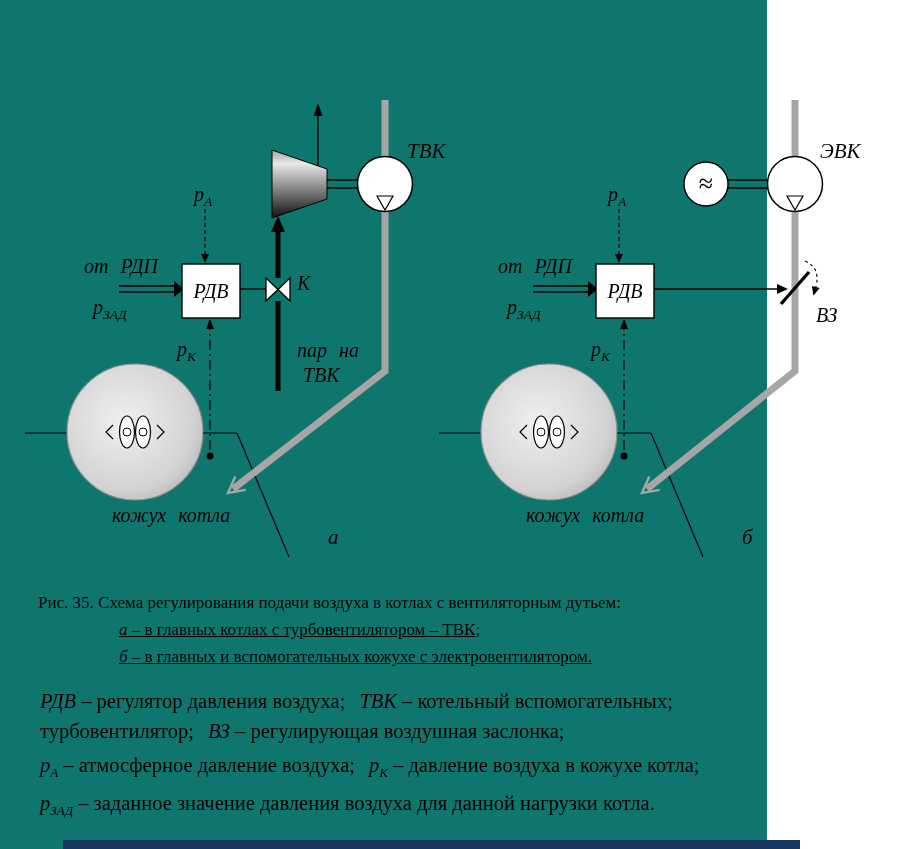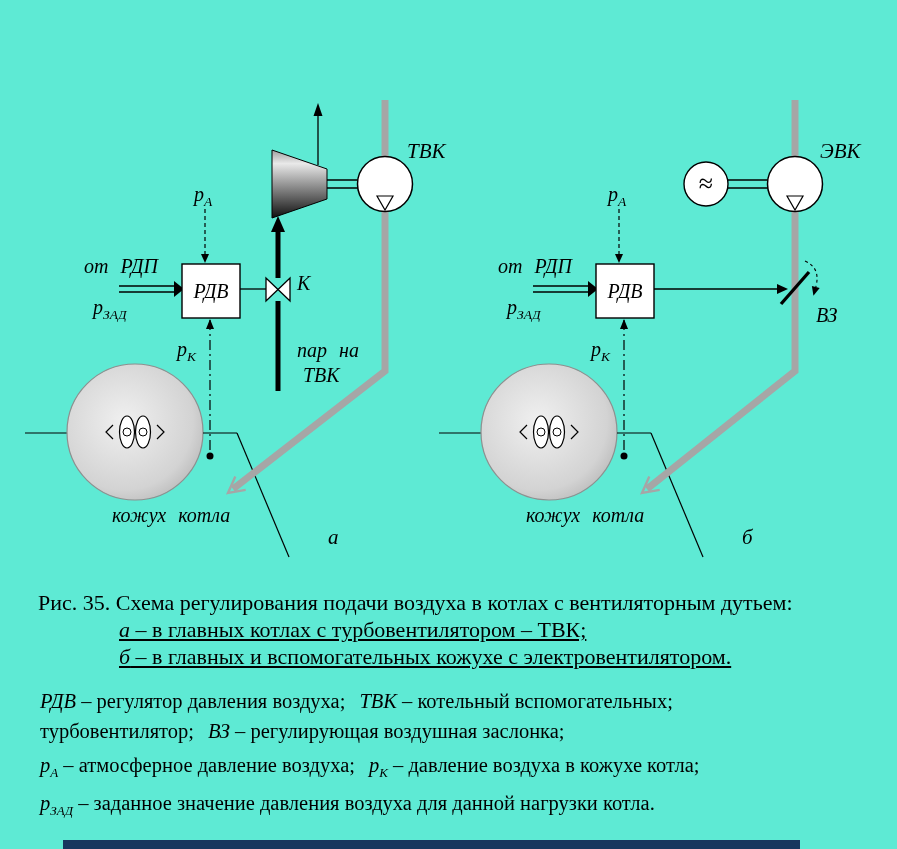--- a/index.html
+++ b/index.html
@@ -4,34 +4,34 @@
 <style>
   * { margin:0; padding:0; box-sizing:border-box; }
   html,body { background:#ffffff; }
   body {
     width:897px; height:849px;
     font-family:"Liberation Serif", serif;
     color:#000;
     position:relative;
     overflow:hidden;
   }
-  .page { position:relative; width:897px; height:849px; background:#5eead4; }
+  .page { position:relative; width:767px; height:849px; background:#0f766e; }
   .fig-svg { position:absolute; left:0; top:0; }
 
   
   .dlabel { font-family:"Liberation Serif", serif; font-style:italic; font-size:20px; fill:#000; }
   .dlabel-big { font-size:21px; }
   .dlabel-sub { font-size:13.5px; }
   .motor-sym { font-style:normal; font-size:26px; }
   .wsp { word-spacing:7px; }
 
   
   .caption {
     position:absolute; left:38px; top:589px; width:830px;
-    font-size:22px; line-height:27px;
+    font-size:17px; line-height:27px;
   }
   .cap-line.indent { padding-left:81px;text-decoration:underline; }
   .caption i { font-style:italic; }
 
   
   .legend {
     position:absolute; left:40px; top:686px; width:840px;
     font-size:20.5px; line-height:30px;
   }
   .lg-line.lg-gap-top { margin-top:4px; }

